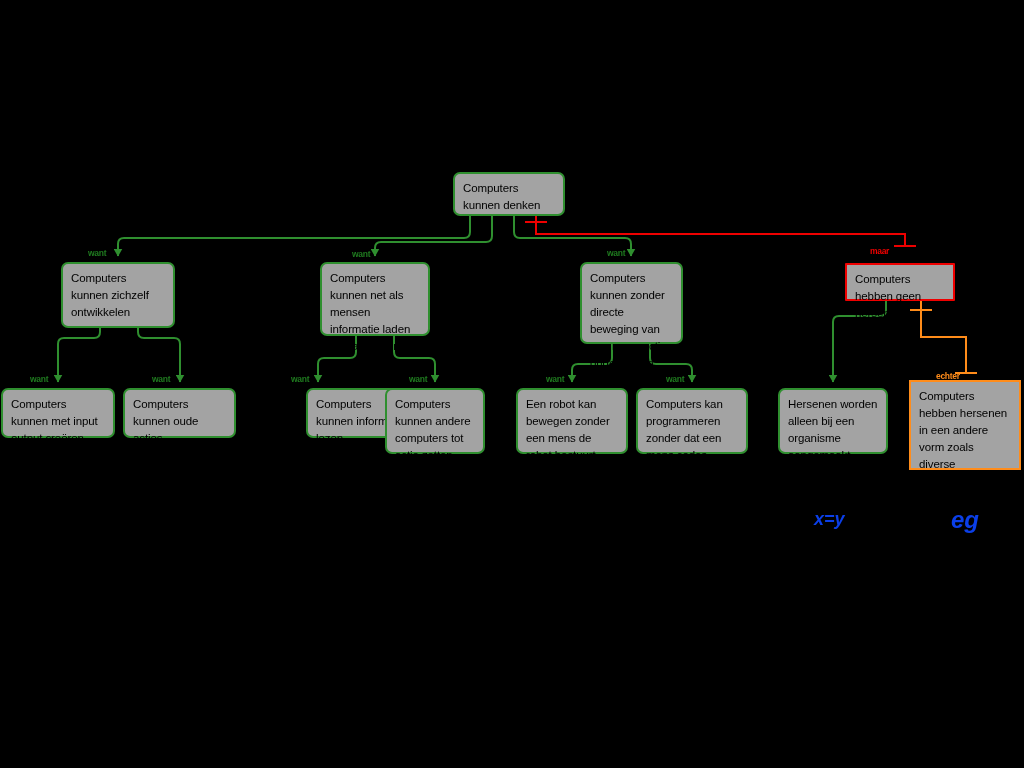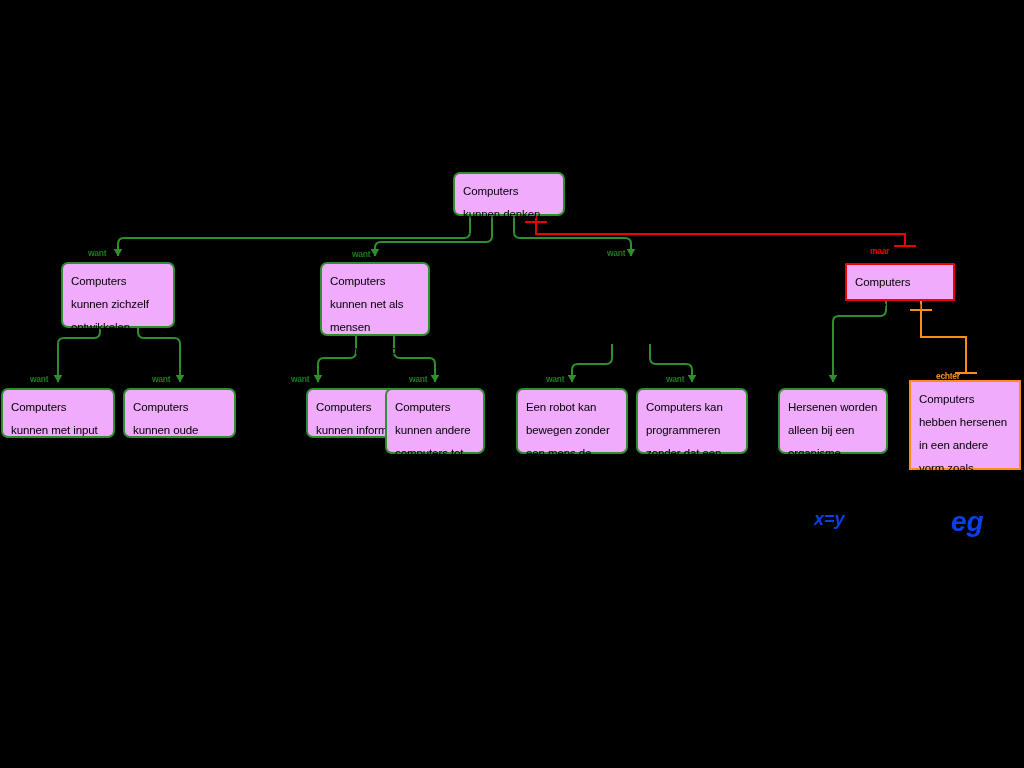--- a/index.html
+++ b/index.html
@@ -6,27 +6,27 @@
   body{
     width:1024px;height:768px;background:#000;overflow:hidden;
     font-family:"Liberation Sans", sans-serif;
     position:relative;
   }
   #canvas{position:absolute;left:0;top:0;width:1024px;height:768px;}
   svg.wires{position:absolute;left:0;top:0;width:1024px;height:768px;}
 
   .node{
     position:absolute;
-    background:#f0abfc;
+    background:#a3a3a3;
     border:2px solid #2f8f2f;
     border-radius:7px;
     box-sizing:border-box;
     padding:6px 7px 5px 8px;
     font-size:11.5px;
-    line-height:23px;
+    line-height:17px;
     color:#000;
     letter-spacing:-0.1px;
   }
   .node.red{border-color:#ee0000;border-radius:1px;}
   .node.orange{border-color:#ff8c1a;border-radius:0;}
 
   .wlabel{
     position:absolute;
     font-size:8.5px;
     font-weight:bold;
@@ -114,20 +114,23 @@
   </div>
 
   <div class="node" style="left:61px;top:262px;width:114px;height:66px;">
     <span>Computers kunnen zichzelf ontwikkelen</span>
   </div>
 
   <div class="node" style="left:320px;top:262px;width:110px;height:74px;">
     <span>Computers kunnen net als mensen informatie laden en naar voren halen</span>
   </div>
 
+  <div class="node" style="left:580px;top:262px;width:103px;height:82px;">
+    <span>Computers kunnen zonder directe beweging van een mens actie ondernemen</span>
+  </div>
 
   <div class="node red" style="left:845px;top:263px;width:110px;height:38px;">
     <span>Computers hebben geen hersenen</span>
   </div>
 
   <div class="node" style="left:1px;top:388px;width:114px;height:50px;">
     <span>Computers kunnen met input output creëren</span>
   </div>
 
   <div class="node" style="left:123px;top:388px;width:113px;height:50px;">
@@ -165,15 +168,15 @@
 
   <div class="wlabel" style="left:30px;top:374px;">want</div>
   <div class="wlabel" style="left:152px;top:374px;">want</div>
   <div class="wlabel" style="left:291px;top:374px;">want</div>
   <div class="wlabel" style="left:409px;top:374px;">want</div>
   <div class="wlabel" style="left:546px;top:374px;">want</div>
   <div class="wlabel" style="left:666px;top:374px;">want</div>
   <div class="wlabel orange" style="left:936px;top:371px;">echter</div>
 
   <div class="bluetext" style="left:814px;top:509px;font-size:18px;">x=y</div>
-  <div class="bluetext" style="left:951px;top:506px;font-size:28px;">eg</div>
+  <div class="bluetext" style="left:951px;top:506px;font-size:24px;">eg</div>
 
 </div>
 
 </body></html>

